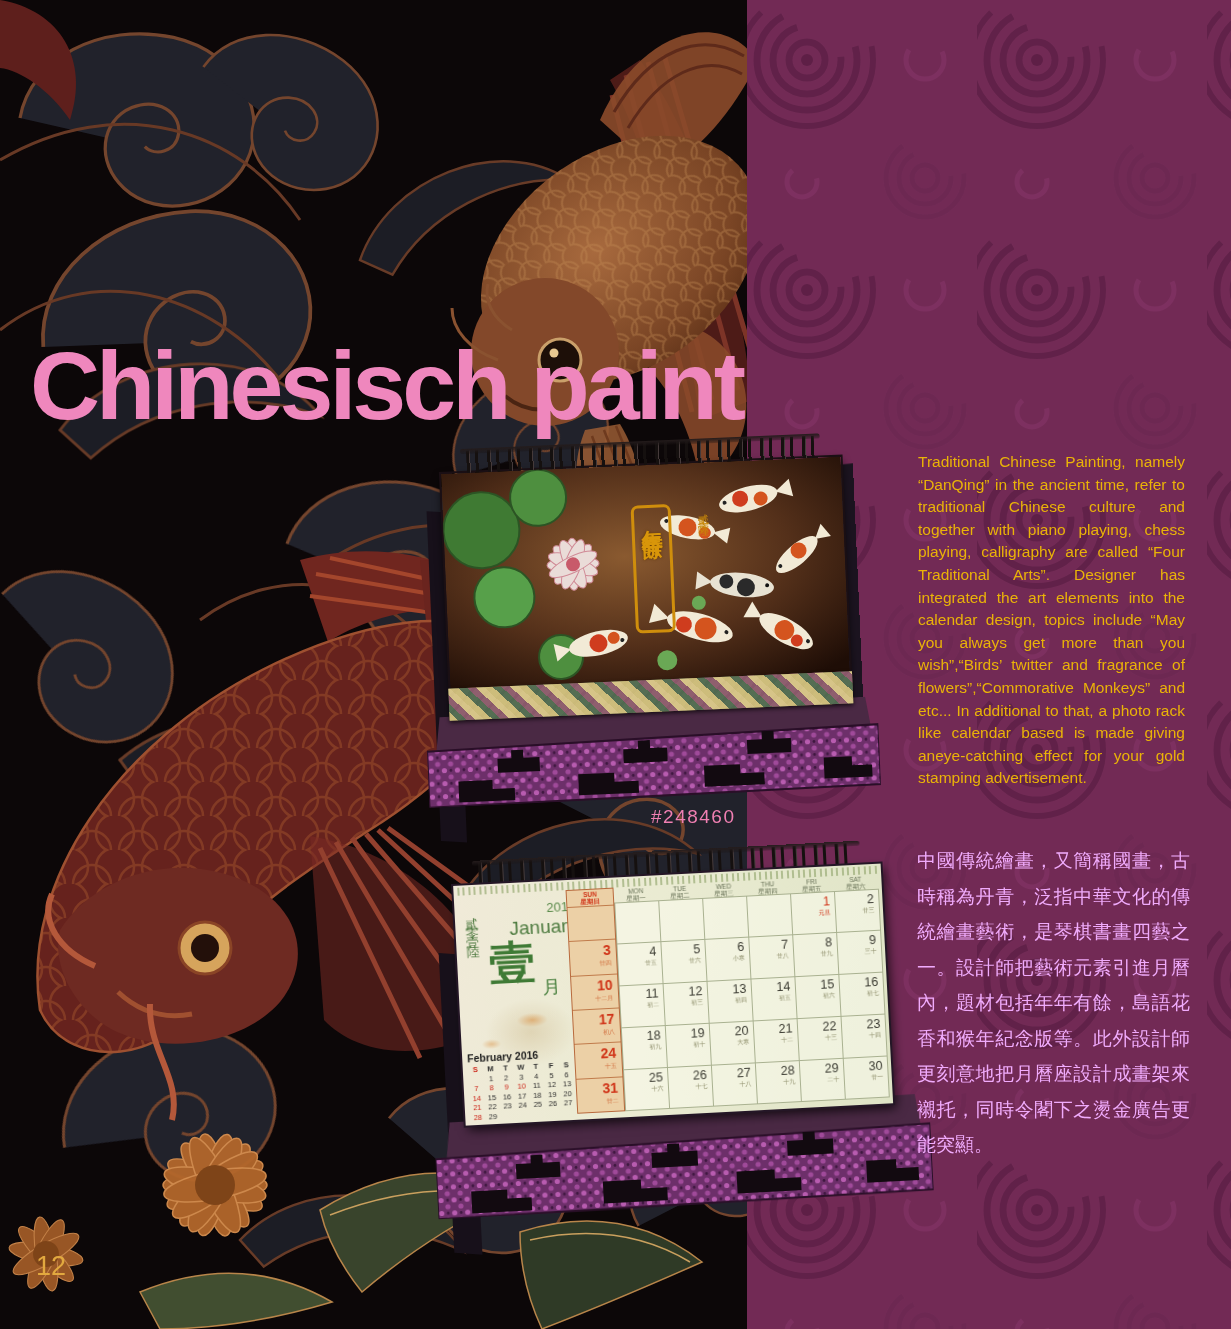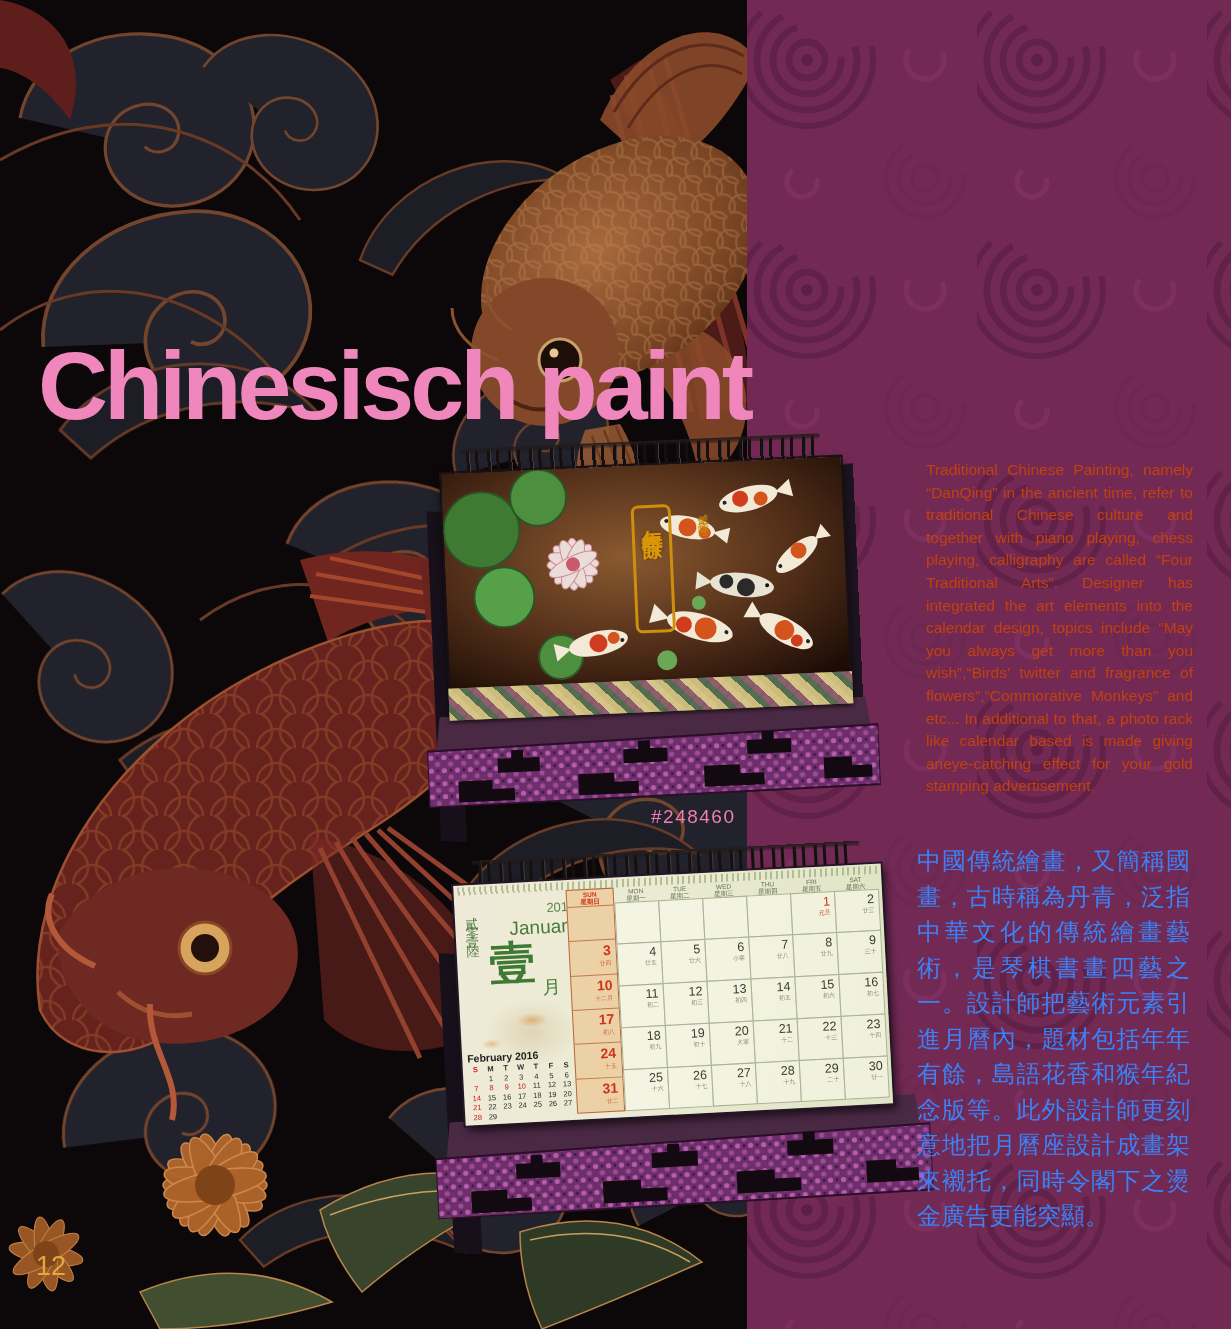--- a/index.html
+++ b/index.html
@@ -6,29 +6,29 @@
   .canvas{position:relative;width:1231px;height:1329px;overflow:hidden;
           background:#0b0607;font-family:"Liberation Sans",sans-serif;}
 
   
   .bg-art{position:absolute;left:0;top:0;z-index:0;}
 
   
   .sidebar{position:absolute;left:747px;top:0;width:484px;height:1329px;z-index:1;}
 
   
-  .title{position:absolute;left:38px;top:330px;z-index:4;margin:0;
+  .title{position:absolute;left:30px;top:330px;z-index:4;margin:0;
          font-size:97px;font-weight:bold;letter-spacing:-4px;color:#ef87bd;
          font-family:"Liberation Sans",sans-serif;white-space:nowrap;}
 
   
-  .desc-en{position:absolute;left:917px;top:450px;width:267px;z-index:4;margin:9px;
-           font-size:15.5px;line-height:22.6px;color:#c2410c;text-align:justify;}
+  .desc-en{position:absolute;left:917px;top:450px;width:267px;z-index:4;margin:1px;
+           font-size:15.5px;line-height:22.6px;color:#eab308;text-align:justify;}
   .desc-zh{position:absolute;left:917px;top:843px;width:273px;z-index:4;margin:0;
-           font-size:24px;line-height:35.5px;color:#3b82f6;text-align:justify;}
+           font-size:19px;line-height:35.5px;color:#f0abfc;text-align:justify;}
   .product-size{position:absolute;left:779px;top:1259px;z-index:4;
            font-size:19px;color:#ea8cba;letter-spacing:.5px;}
   .page-number{position:absolute;left:36px;top:1251px;z-index:4;
            font-size:27px;color:#e2a93f;}
   .product-code{position:absolute;left:651px;top:806px;z-index:4;
            font-size:19px;color:#f07fb2;letter-spacing:1.5px;}
 
   
   .product{position:absolute;z-index:3;transform-origin:0 0;}
   .spiral{height:22px;margin:0 26px;position:relative;

